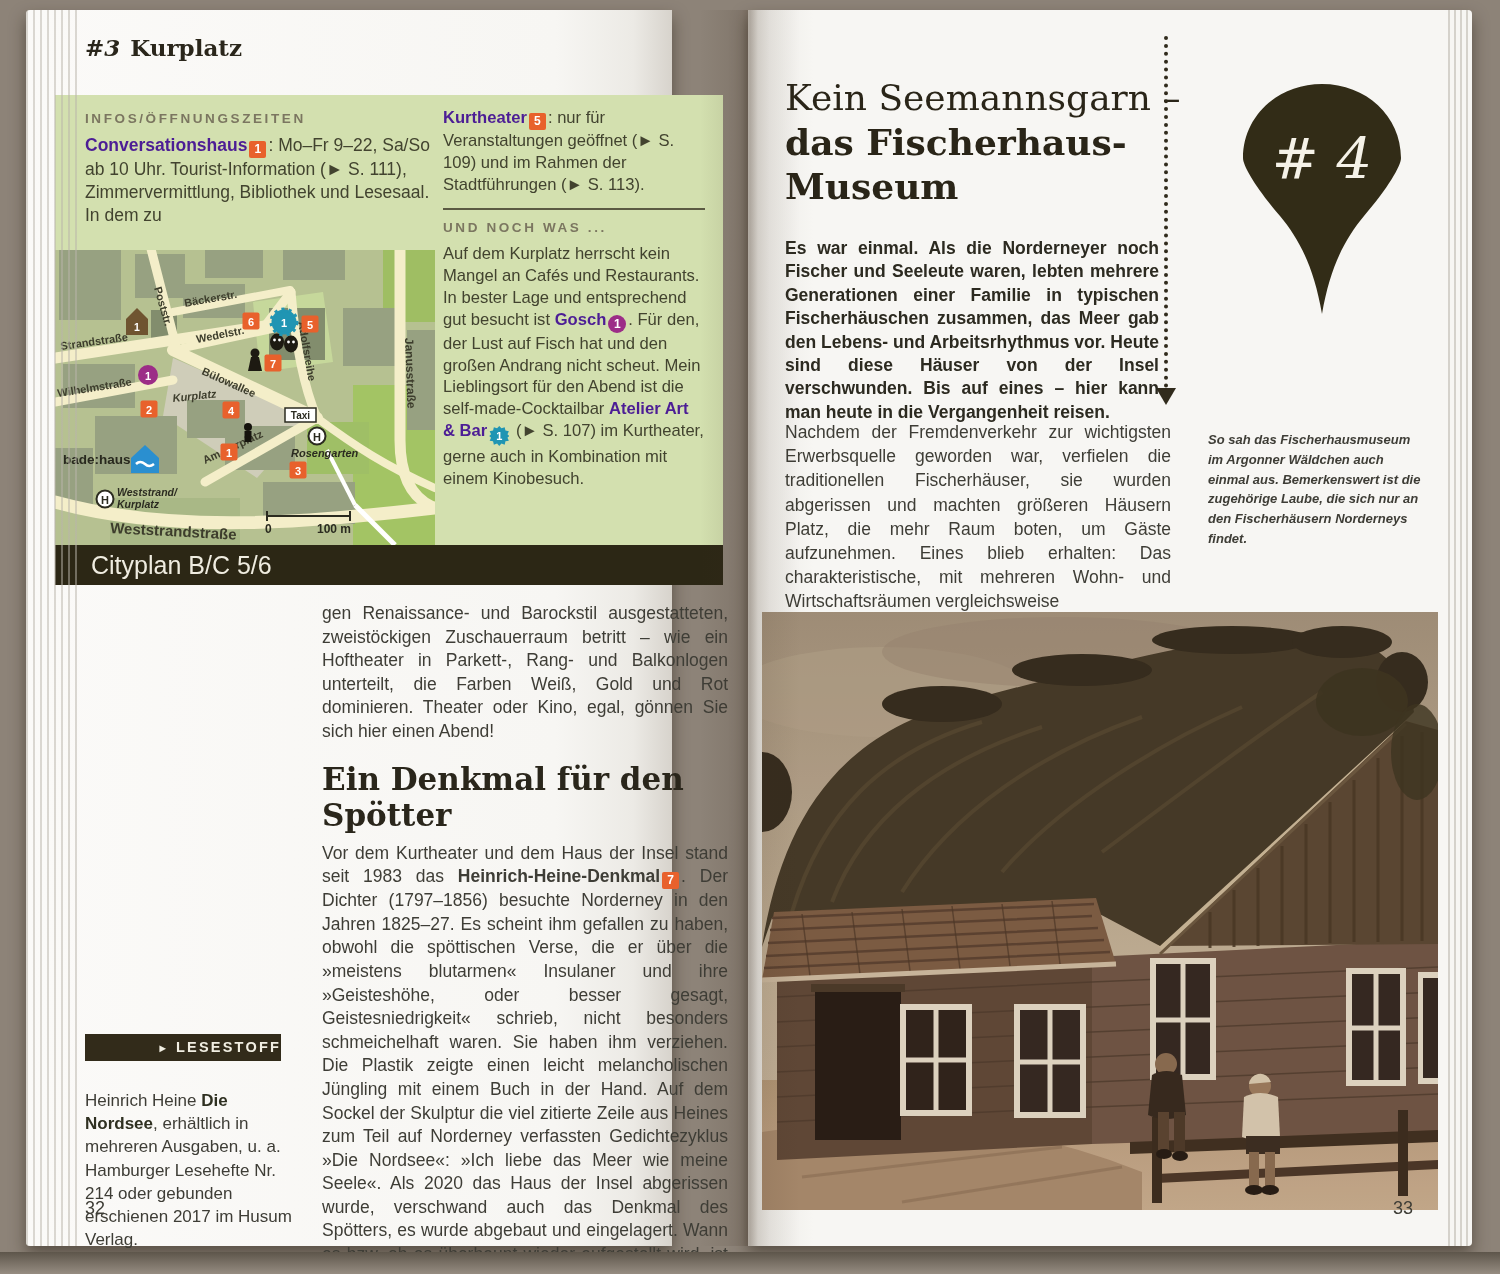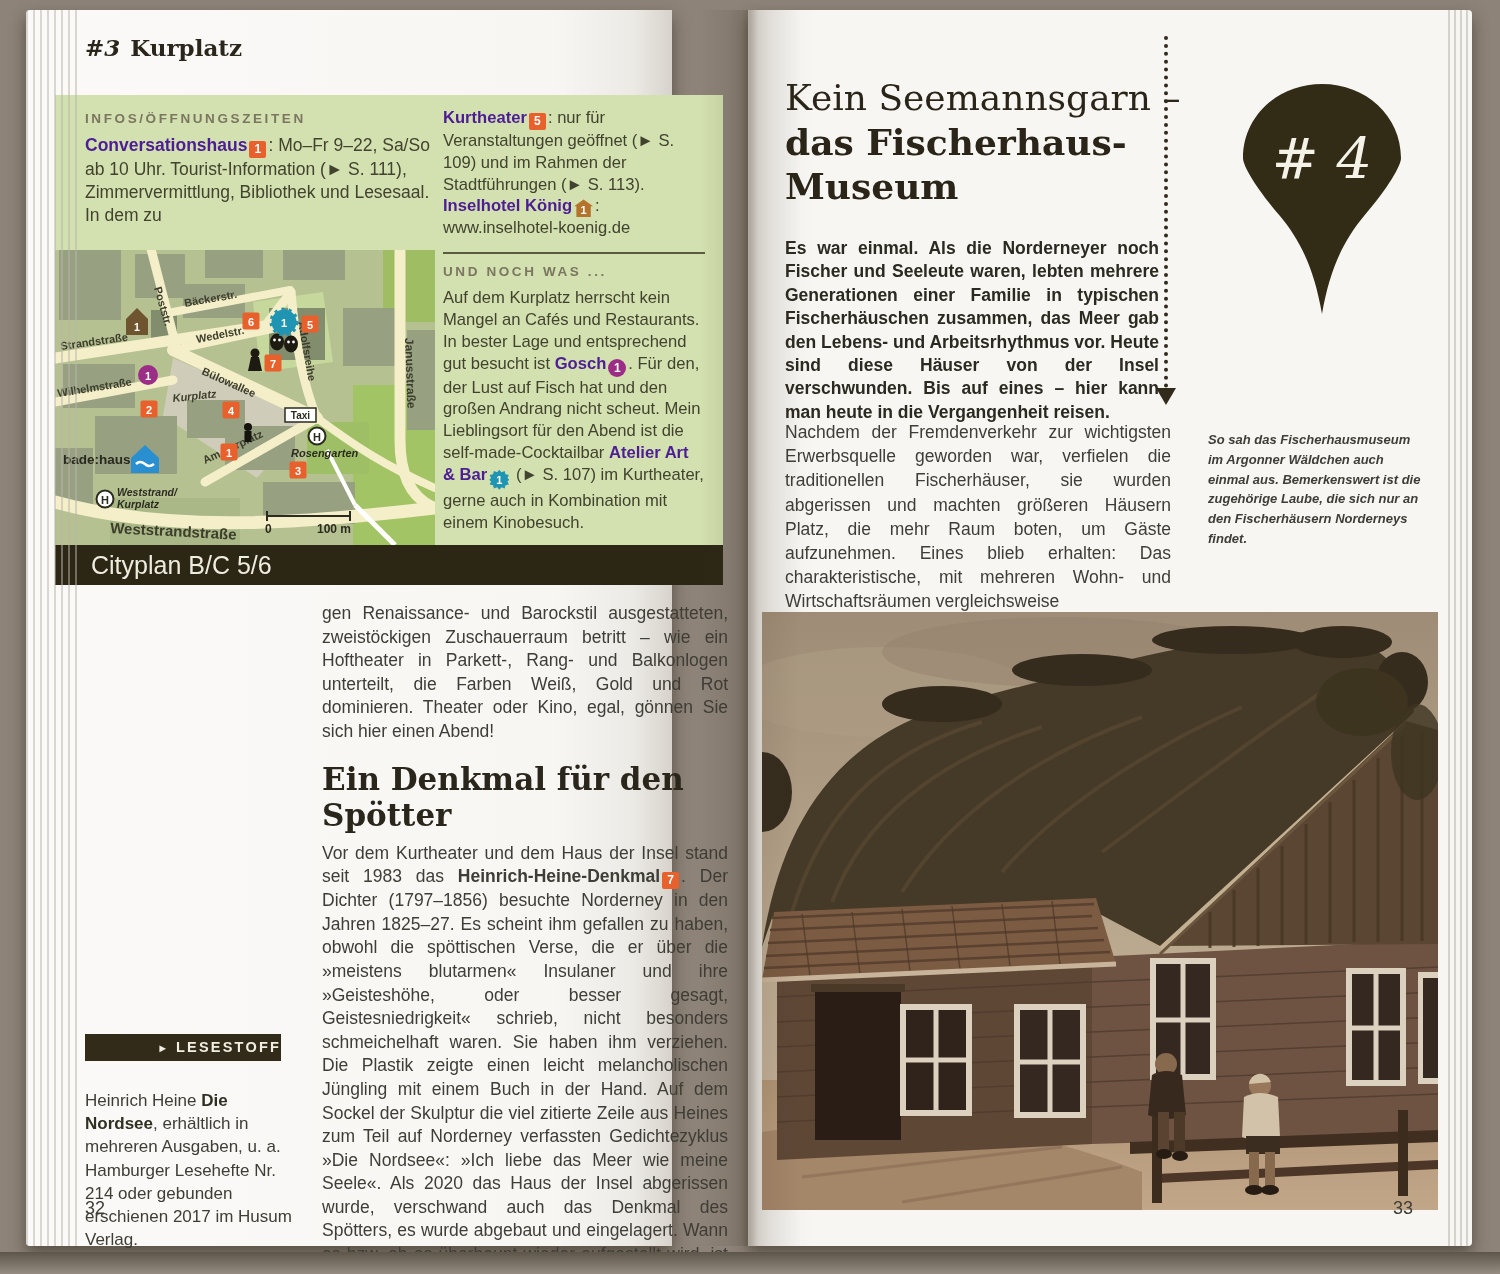--- a/index.html
+++ b/index.html
@@ -95,21 +95,20 @@
 
     <div class="infobox">
 
       <div class="ib-col1">
         <p class="ib-heading">INFOS/ÖFFNUNGSZEITEN</p>
         <p class="ib-text"><b>Conversationshaus</b><span class="badge-sq">1</span><span>: Mo–Fr 9–22, Sa/So ab 10 Uhr. Tourist-Information (► S. 111), Zimmervermittlung, Bibliothek und Lesesaal. In dem zu</span></p>
       </div>
 
       <div class="ib-col2">
         <p class="ib-text"><b>Kurtheater</b><span class="badge-sq">5</span><span>: nur für Veranstaltungen geöffnet (► S. 109) und im Rahmen der Stadtführungen (► S. 113).</span></p>
-        <p class="ib-text"><b>Inselhotel König</b><span class="badge-house">1</span><span>: www.inselhotel-koenig.de</span></p>
         <hr class="ib-rule">
         <p class="ib-heading">UND NOCH WAS ...</p>
         <p class="ib-text"><span>Auf dem Kurplatz herrscht kein Mangel an Cafés und Restaurants. In bester Lage und entsprechend gut besucht ist </span><b>Gosch</b><span class="badge-circle">1</span><span>. Für den, der Lust auf Fisch hat und den großen Andrang nicht scheut. Mein Lieblingsort für den Abend ist die self-made-Cocktailbar </span><b>Atelier Art &amp; Bar</b><span class="badge-gear">1</span><span> (► S. 107) im Kurtheater, gerne auch in Kombination mit einem Kinobesuch.</span></p>
       </div>
 
       <svg class="citymap" viewBox="0 0 380 295">
         <rect width="380" height="295" fill="#b6c191"></rect>
 
         <rect x="298" y="135" width="82" height="160" fill="#a3c464"></rect>
         <rect x="328" y="0" width="52" height="72" fill="#9fbe63"></rect>

